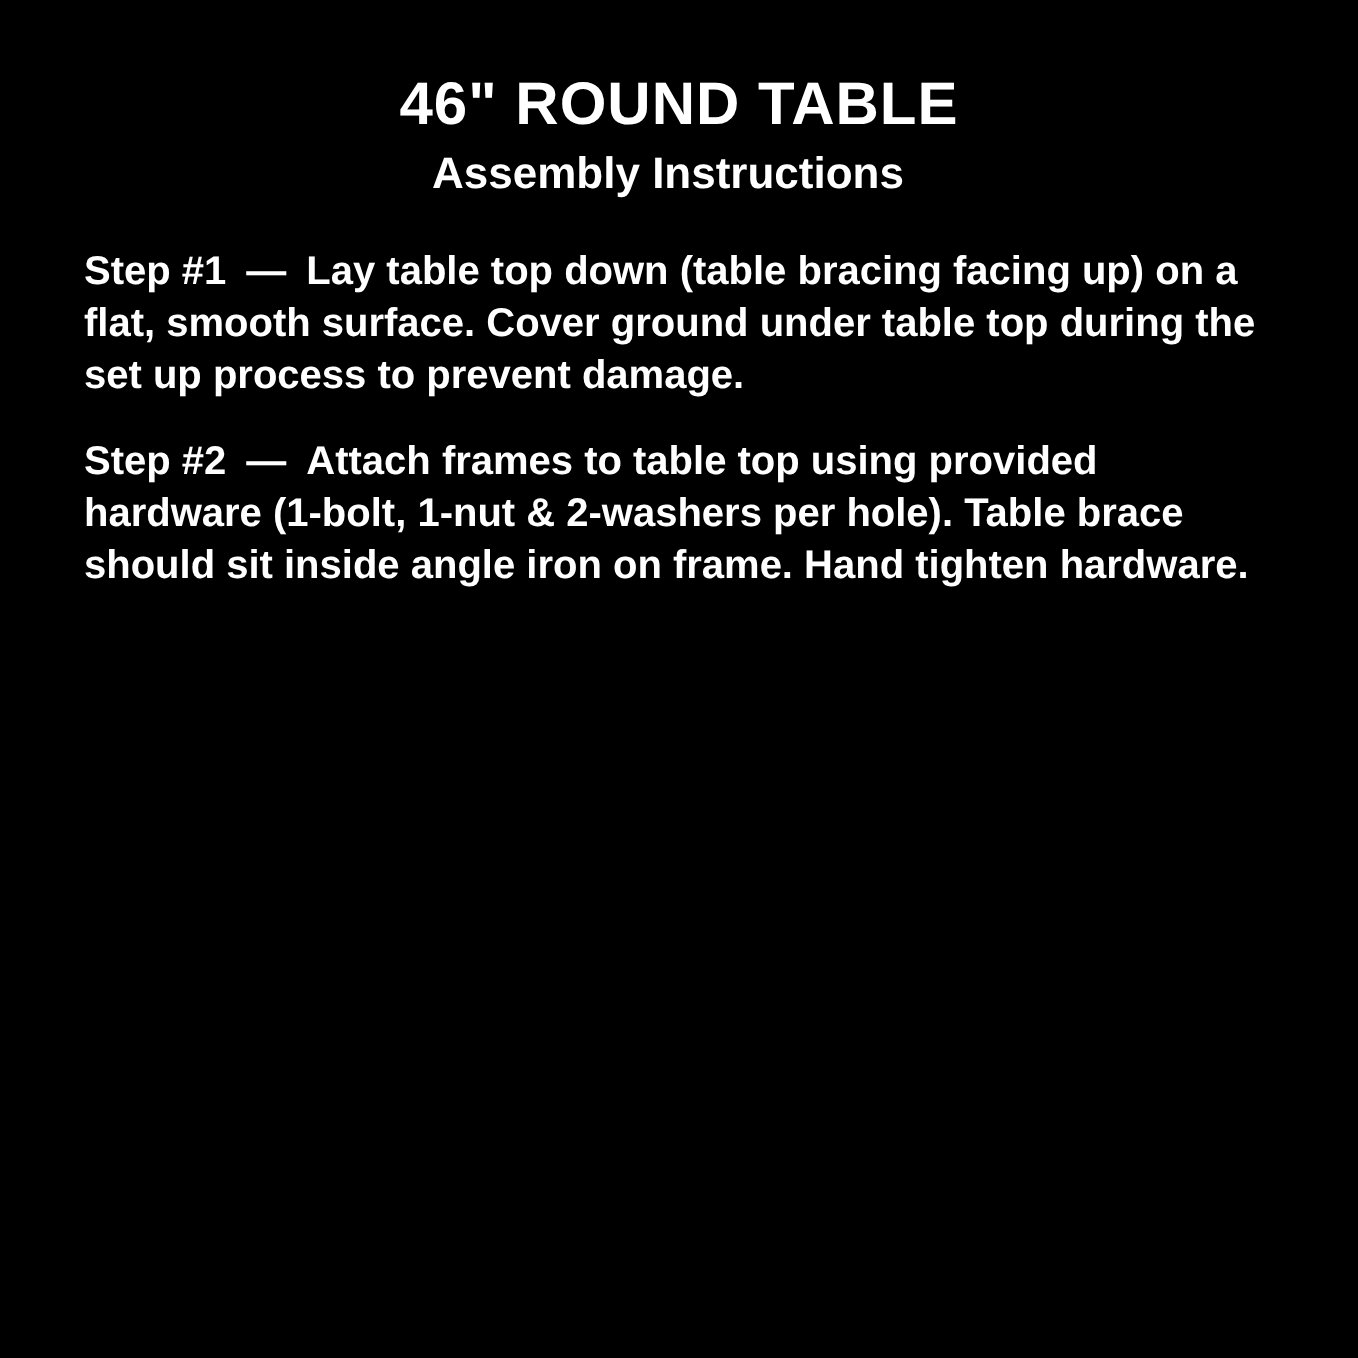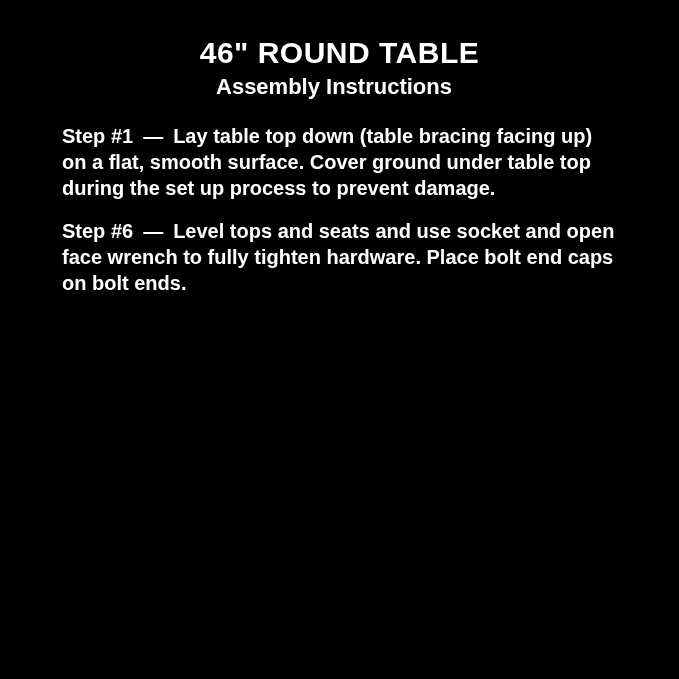--- a/index.html
+++ b/index.html
@@ -30,21 +30,21 @@
     letter-spacing: 0.5px;
     font-weight: bold;
   }
   .poster-subtitle {
     margin: 6px 11px 0 0;
     font-size: 22px;
     line-height: 1.1;
     font-weight: bold;
   }
   .steps {
-    padding: 0 62px;
+    padding: 0 42px;
   }
   .step {
     margin: 0 0 17px 0;
     font-size: 20px;
     line-height: 26px;
     font-weight: bold;
   }
   .step .dash {
     display: inline-block;
     margin: 0 10px;
@@ -57,21 +57,21 @@
 
   <header class="poster-header">
     <h1 class="poster-title">46" ROUND TABLE</h1>
     <h2 class="poster-subtitle">Assembly Instructions</h2>
   </header>
 
   <main class="steps">
 
     <p class="step"><span>Step #1</span><span class="dash">—</span><span>Lay table top down (table bracing facing up) on a flat, smooth surface. Cover ground under table top during the set up process to prevent damage.</span></p>
 
+    <p class="step"><span>Step #2</span><span class="dash">—</span><span>Attach frames to table top using provided hardware (1-bolt, 1-nut &amp; 2-washers per hole). Table brace should sit inside angle iron on frame. Hand tighten hardware.</span></p>
 
 
 
 
-    <p class="step"><span>Step #6</span><span class="dash">—</span><span>Level tops and seats and use socket and open face wrench to fully tighten hardware. Place bolt end caps on bolt ends.</span></p>
 
   </main>
 
 </div>
 
 </body></html>

